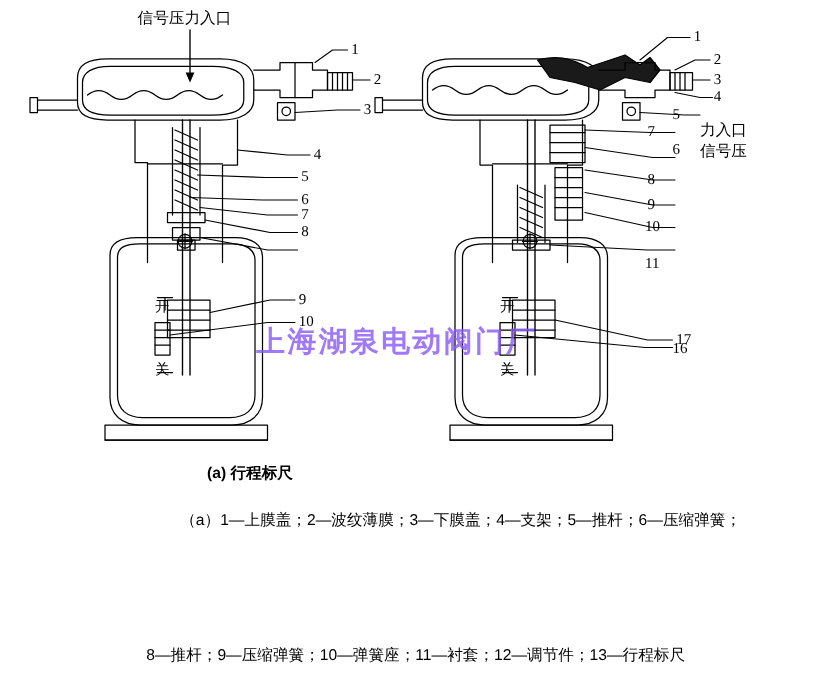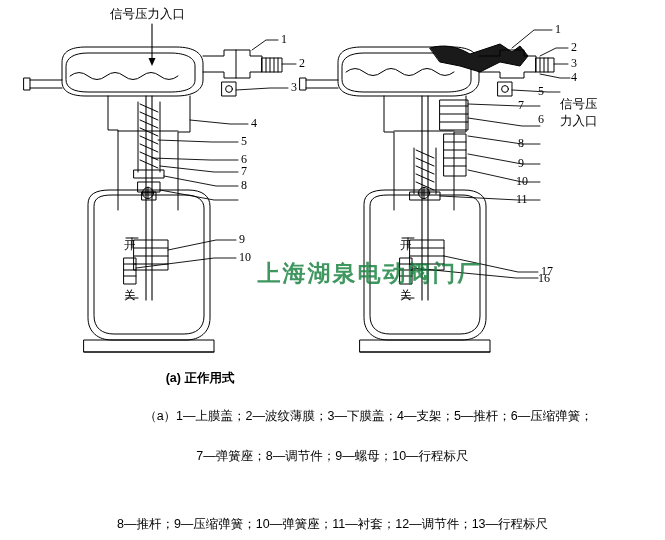--- a/index.html
+++ b/index.html
@@ -15,21 +15,21 @@
   .caption-sub{position:absolute;font-size:12.5px;font-weight:bold;font-family:"Liberation Sans",sans-serif;}
 
   .title{position:absolute;left:0;top:398px;width:665px;text-align:center;font-size:14.5px;font-weight:bold;letter-spacing:1px;font-family:"Liberation Sans",sans-serif;}
 
   .legend{position:absolute;left:0;width:665px;text-align:center;font-size:12.5px;line-height:19px;font-family:"Liberation Sans",sans-serif;}
   .legend.l1{top:407px;margin-left:36px;}
   .legend.l2{top:447px;}
   .legend.l3{top:472px;}
   .legend.l4{top:491px;margin-top:24px;}
 
-  .wm{position:absolute;left:205px;top:258px;width:330px;text-align:center;font-size:23px;font-weight:bold;color:#15803d;opacity:.82;letter-spacing:2px;font-family:"Liberation Sans",sans-serif;pointer-events:none;}
+  .wm{position:absolute;left:205px;top:258px;width:330px;font-size:23px;font-weight:bold;color:#8b5cf6;opacity:.82;letter-spacing:2px;font-family:"Liberation Sans",sans-serif;pointer-events:none;}
 
   .inlet-top{position:absolute;left:110px;top:6px;font-size:12.5px;font-family:"Liberation Sans",sans-serif;}
   .inlet-right{position:absolute;left:560px;top:96px;font-size:12.5px;line-height:17px;width:92px;font-family:"Liberation Sans",sans-serif;}
 
   .oc{position:absolute;font-size:11.5px;font-family:"Liberation Sans",sans-serif;}
 </style>
 </head>
 <body>
 
 <div id="stage">
@@ -162,22 +162,22 @@
         <path d="M468,170 L522,182 L540,182" stroke-width=".9"></path>
         <path d="M440,196 L518,200 L540,200" stroke-width=".9"></path>
         <path d="M444,256 L518,272 L538,272" stroke-width=".9"></path>
         <path d="M412,268 L516,278 L538,278" stroke-width=".9"></path>
 
       </g>
     </svg>
 
     <div class="inlet-top">信号压力入口</div>
     <div class="inlet-right">
+      <div>力入口</div>
       <div>信号压</div>
-      <div>力入口</div>
     </div>
 
     <div class="lbl num" style="left:281px;top:33px;">1</div>
     <div class="lbl num" style="left:299px;top:57px;">2</div>
     <div class="lbl num" style="left:291px;top:81px;">3</div>
     <div class="lbl num" style="left:251px;top:117px;">4</div>
     <div class="lbl num" style="left:241px;top:135px;">5</div>
     <div class="lbl num" style="left:241px;top:153px;">6</div>
     <div class="lbl num" style="left:241px;top:165px;">7</div>
     <div class="lbl num" style="left:241px;top:179px;">8</div>
@@ -187,32 +187,31 @@
     <div class="lbl num" style="left:555px;top:23px;">1</div>
     <div class="lbl num" style="left:571px;top:41px;">2</div>
     <div class="lbl num" style="left:571px;top:57px;">3</div>
     <div class="lbl num" style="left:571px;top:71px;">4</div>
     <div class="lbl num" style="left:538px;top:85px;">5</div>
     <div class="lbl num" style="left:538px;top:113px;">6</div>
     <div class="lbl num" style="left:518px;top:99px;">7</div>
     <div class="lbl num" style="left:518px;top:137px;">8</div>
     <div class="lbl num" style="left:518px;top:157px;">9</div>
     <div class="lbl num" style="left:516px;top:175px;">10</div>
-    <div class="lbl num" style="left:516px;top:193px;">11</div>
+    <div class="lbl num" style="left:516px;top:204px;">11</div>
     <div class="lbl num" style="left:541px;top:265px;">17</div>
     <div class="lbl num" style="left:538px;top:272px;">16</div>
 
     <div class="oc" style="left:124px;top:238px;">开</div>
     <div class="oc" style="left:124px;top:288px;">关</div>
     <div class="oc" style="left:400px;top:238px;">开</div>
     <div class="oc" style="left:400px;top:288px;">关</div>
 
-    <div class="caption-sub" style="left:110px;top:370px;width:180px;text-align:center;">(a) 正作用式</div>
+    <div class="caption-sub" style="left:110px;top:370px;width:180px;text-align:center;">(a) 行程标尺</div>
 
     <div class="wm">上海湖泉电动阀门厂</div>
   </div>
 
 
   <div class="legend l1">（a）1—上膜盖；2—波纹薄膜；3—下膜盖；4—支架；5—推杆；6—压缩弹簧；</div>
-  <div class="legend l2">7—弹簧座；8—调节件；9—螺母；10—行程标尺</div>
   <div class="legend l4">8—推杆；9—压缩弹簧；10—弹簧座；11—衬套；12—调节件；13—行程标尺</div>
 
 </div>
 
 </body></html>

